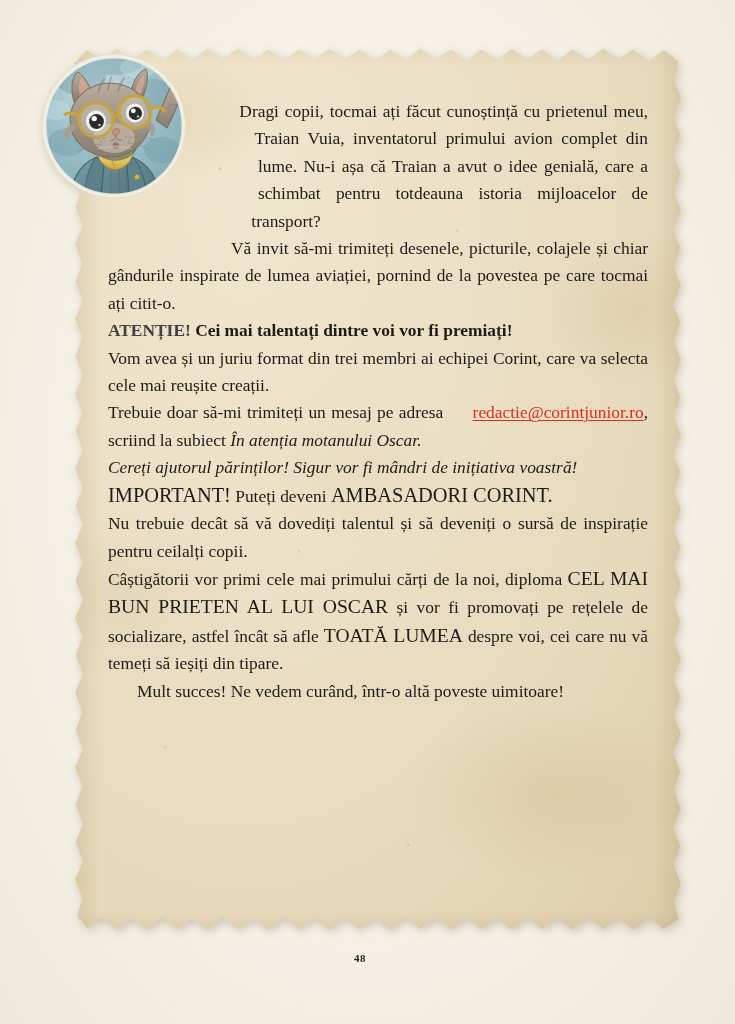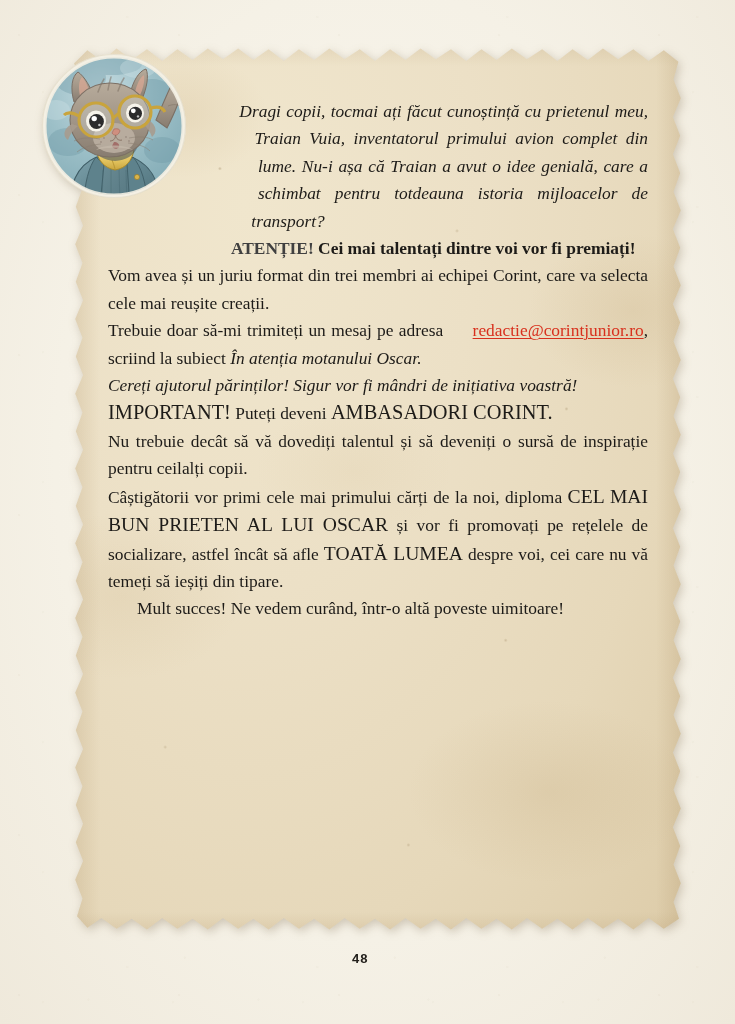--- a/index.html
+++ b/index.html
@@ -144,21 +144,21 @@
   
   .portrait-float {
     float: left;
     width: 158px;
     height: 160px;
     shape-outside: circle(78px at 72px 78px);
     -webkit-shape-outside: circle(78px at 72px 78px);
     margin: 0;
   }
 
-  .lead-para { text-align: justify; font-style: italic; }
+  .lead-para { text-align: justify; }
   .no-justify { text-align: left !important; }
 
   .em-red {
     color: #404040;
     font-weight: bold;
   }
   .bold-line { font-weight: bold; }
   .mail-link {
     color: #d8301d;
     text-decoration: underline;
@@ -182,25 +182,24 @@
     pointer-events: none;
   }
 
   
   .folio {
     position: absolute;
     left: 0;
     right: 15px;
     top: 952px;
     text-align: center;
-    font-size: 13px;
+    font-size: 11px;
     font-weight: bold;
     color: #23201c;
     letter-spacing: .5px;
-    font-family: Liberation Mono, monospace;
   }
 </style>
 </head>
 <body>
 
 <div class="book-page"></div>
 
 <div class="paper-wrap">
   <div class="paper">
     <div class="paper-grain"></div>
@@ -362,20 +361,21 @@
       <circle cx="80" cy="80" r="71.5" fill="none" stroke="#ded5c2" stroke-width="1.2" opacity=".6"></circle>
     </svg>
   </div>
 
   <div class="content">
 
     <div class="portrait-float"></div>
 
     <p class="lead-para">Dragi copii, tocmai ați făcut cunoștință cu prietenul meu, Traian Vuia, inventatorul primului avion complet din lume. Nu-i așa că Traian a avut o idee genială, care a schimbat pentru totdeauna istoria mijloacelor de transport?</p>
 
+    <p>Vă invit să-mi trimiteți desenele, picturile, colajele și chiar gândurile inspirate de lumea aviației, pornind de la povestea pe care tocmai ați citit-o.</p>
 
     <p class="no-justify"><span class="em-red">ATENȚIE!</span><span class="bold-line"> Cei mai talentați dintre voi vor fi premiați!</span></p>
 
     <p>Vom avea și un juriu format din trei membri ai echipei Corint, care va selecta cele mai reușite creații.</p>
 
     <p><span>Trebuie doar să-mi trimiteți un mesaj pe adresa </span><a class="mail-link" href="#">redactie@corintjunior.ro</a><span>, scriind la subiect </span><span class="ital">În atenția motanului Oscar.</span></p>
 
     <p class="ital">Cereți ajutorul părinților! Sigur vor fi mândri de inițiativa voastră!</p>
 
     <p class="no-justify"><span class="big-caps">IMPORTANT!</span><span> Puteți deveni </span><span class="big-caps">AMBASADORI CORINT.</span></p>

